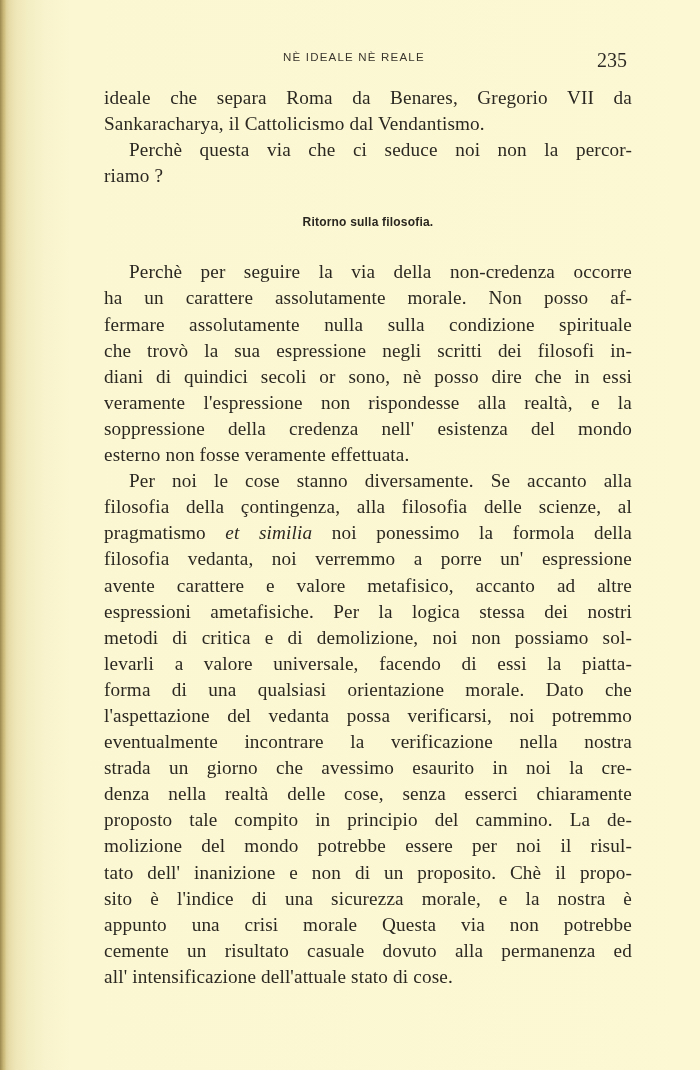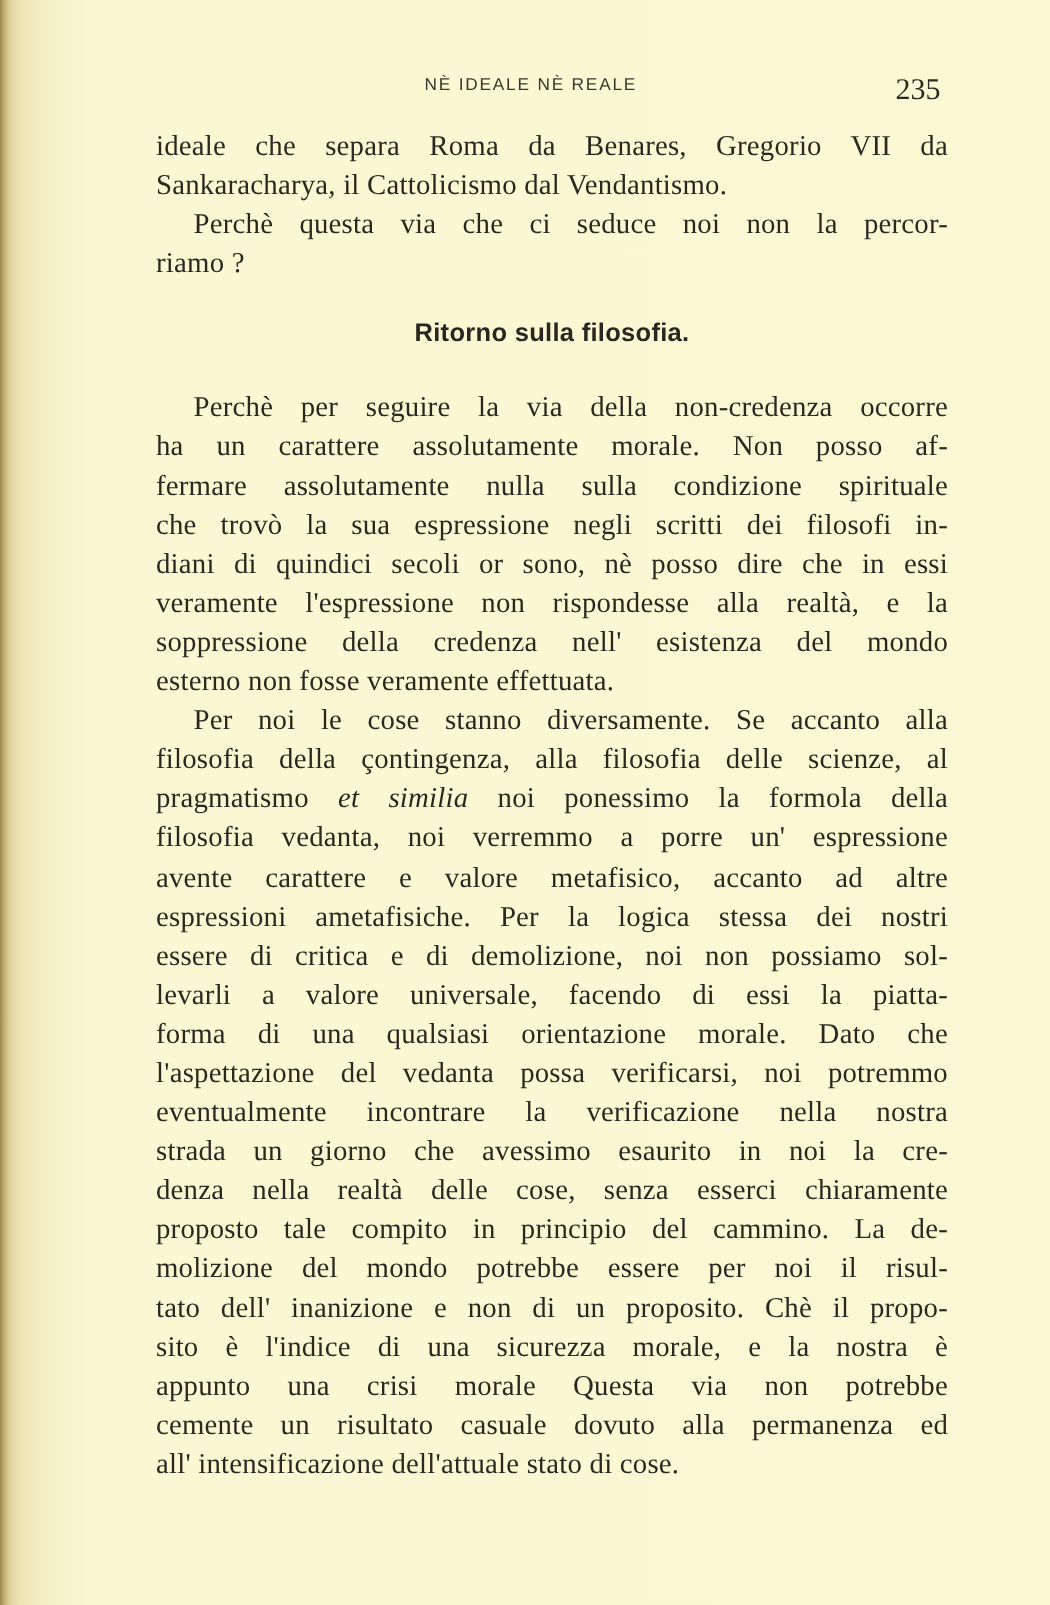--- a/index.html
+++ b/index.html
@@ -76,21 +76,21 @@
       text-align-last: left;
     }
     .line.indent {
       padding-left: 25px;
     }
     .heading {
       display: block;
       text-align: center;
       font-family: "Liberation Sans", "DejaVu Sans", sans-serif;
       font-weight: bold;
-      font-size: 17px;
+      font-size: 12px;
       height: 26px;
       margin-top: 20px;
       margin-bottom: 24px;
       color: #2a2620;
       letter-spacing: 0.2px;
     }
     em { font-style: italic; }
   </style>
 </head>
 <body>
@@ -128,21 +128,21 @@
       <span class="line last">esterno non fosse veramente effettuata.</span>
     </div>
 
     <div>
       <span class="line indent">Per noi le cose stanno diversamente. Se accanto alla</span>
       <span class="line">filosofia della çontingenza, alla filosofia delle scienze, al</span>
       <span class="line"><span>pragmatismo </span><em>et similia</em><span> noi ponessimo la formola della</span></span>
       <span class="line">filosofia vedanta, noi verremmo a porre un' espressione</span>
       <span class="line">avente carattere e valore metafisico, accanto ad altre</span>
       <span class="line">espressioni ametafisiche. Per la logica stessa dei nostri</span>
-      <span class="line">essere di critica e di demolizione, noi non possiamo sol-</span>
+      <span class="line">metodi di critica e di demolizione, noi non possiamo sol-</span>
       <span class="line">levarli a valore universale, facendo di essi la piatta-</span>
       <span class="line">forma di una qualsiasi orientazione morale. Dato che</span>
       <span class="line">l'aspettazione del vedanta possa verificarsi, noi potremmo</span>
       <span class="line">eventualmente incontrare la verificazione nella nostra</span>
       <span class="line">strada un giorno che avessimo esaurito in noi la cre-</span>
       <span class="line">denza nella realtà delle cose, senza esserci chiaramente</span>
       <span class="line">proposto tale compito in principio del cammino. La de-</span>
       <span class="line">molizione del mondo potrebbe essere per noi il risul-</span>
       <span class="line">tato dell' inanizione e non di un proposito. Chè il propo-</span>
       <span class="line">sito è l'indice di una sicurezza morale, e la nostra è</span>

